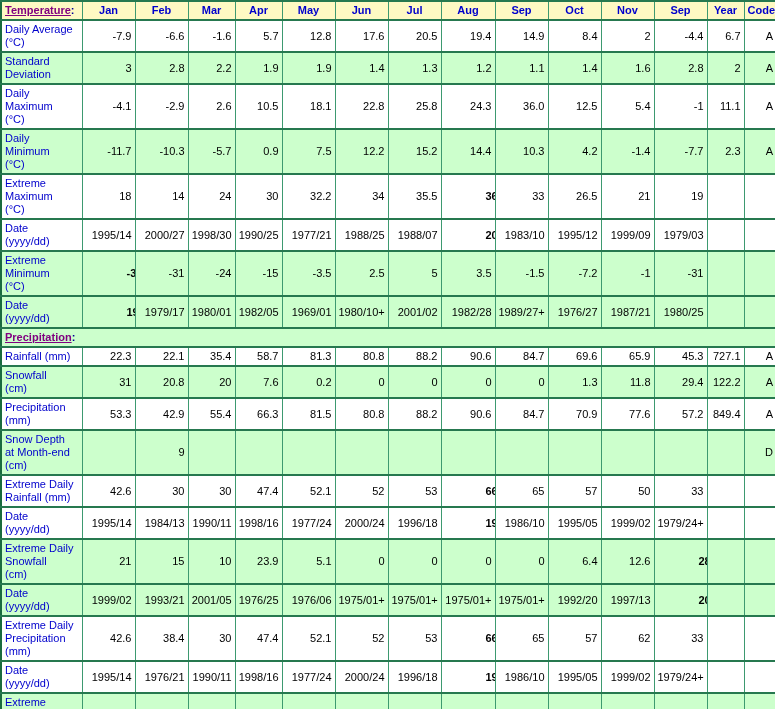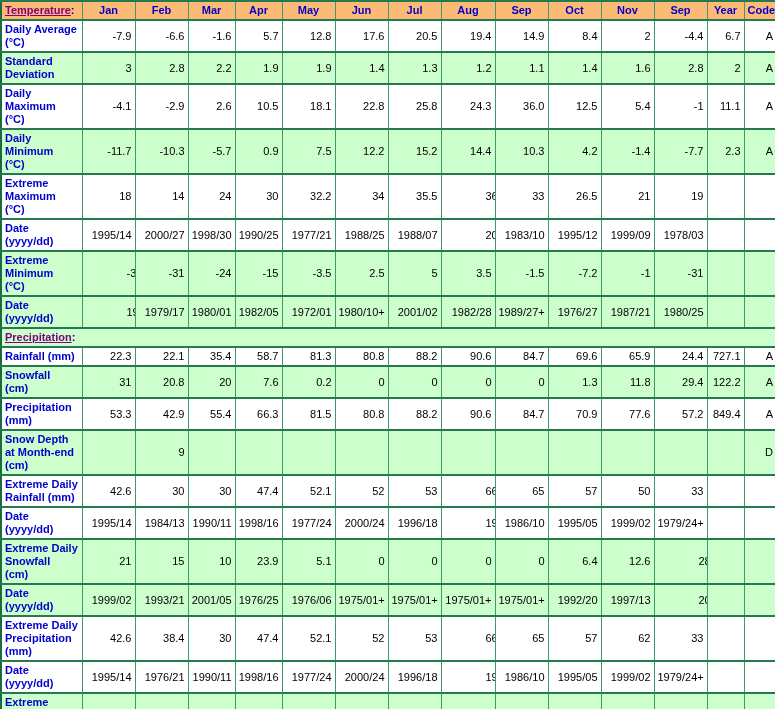--- a/index.html
+++ b/index.html
@@ -14,39 +14,39 @@
     border-right:1px solid #3d9970;
     border-top:2px solid #26784f;
     border-bottom:2px solid #26784f;
     padding:2px 3px;
     font-size:11px;
     line-height:13px;
     overflow:hidden;
     vertical-align:middle;
   }
   thead th {
-    background:#fdba74;
+    background:#fef9c3;
     color:#0000cc;
     font-weight:bold;
     text-align:center;
     padding:1px 2px;
     margin-left:35px;
   }
   th.corner { text-align:left; }
   tr.shade { background:#ccffcc; }
   tr.plain { background:#ffffff; }
   th.rowlabel {
     color:#0000cc;
-    font-weight:bold;
+    font-weight:normal;
     text-align:left;
     white-space:pre-line;
     background:inherit;
   }
   td.val { text-align:right; color:#000000; }
-  td.val.b { font-weight:normal;padding-left:44px; }
+  td.val.b { font-weight:bold;padding-left:44px; }
   td.section-cell { background:#ccffcc; text-align:left; padding:2px 3px; }
   .section-link { color:#800080; text-decoration:underline; font-weight:bold; cursor:pointer; }
   .section-colon { color:#000099; font-weight:bold; }
 </style>
 </head>
 <body>
 
 <table class="climate">
   <colgroup id="cols">
       <col style="width: 81px;">
@@ -186,21 +186,21 @@
         <td class="val">2000/27</td>
         <td class="val">1998/30</td>
         <td class="val">1990/25</td>
         <td class="val">1977/21</td>
         <td class="val">1988/25</td>
         <td class="val">1988/07</td>
         <td class="val b">2001/08</td>
         <td class="val">1983/10</td>
         <td class="val">1995/12</td>
         <td class="val">1999/09</td>
-        <td class="val">1978/03</td>
+        <td class="val">1979/03</td>
         <td class="val"></td>
         <td class="val"></td>
       </tr>
       <tr class="shade">
         <th class="rowlabel">Extreme
 Minimum
 (°C)</th>
         <td class="val b">-34</td>
         <td class="val">-31</td>
         <td class="val">-24</td>
@@ -216,21 +216,21 @@
         <td class="val"></td>
         <td class="val"></td>
       </tr>
       <tr class="shade">
         <th class="rowlabel">Date
 (yyyy/dd)</th>
         <td class="val b">1981/04</td>
         <td class="val">1979/17</td>
         <td class="val">1980/01</td>
         <td class="val">1982/05</td>
-        <td class="val">1972/01</td>
+        <td class="val">1969/01</td>
         <td class="val">1980/10+</td>
         <td class="val">2001/02</td>
         <td class="val">1982/28</td>
         <td class="val">1989/27+</td>
         <td class="val">1976/27</td>
         <td class="val">1987/21</td>
         <td class="val">1980/25</td>
         <td class="val"></td>
         <td class="val"></td>
       </tr>
@@ -247,21 +247,21 @@
         <td class="val">22.1</td>
         <td class="val">35.4</td>
         <td class="val">58.7</td>
         <td class="val">81.3</td>
         <td class="val">80.8</td>
         <td class="val">88.2</td>
         <td class="val">90.6</td>
         <td class="val">84.7</td>
         <td class="val">69.6</td>
         <td class="val">65.9</td>
-        <td class="val">24.4</td>
+        <td class="val">45.3</td>
         <td class="val">727.1</td>
         <td class="val">A</td>
       </tr>
       <tr class="shade">
         <th class="rowlabel">Snowfall
 (cm)</th>
         <td class="val">31</td>
         <td class="val">20.8</td>
         <td class="val">20</td>
         <td class="val">7.6</td>

